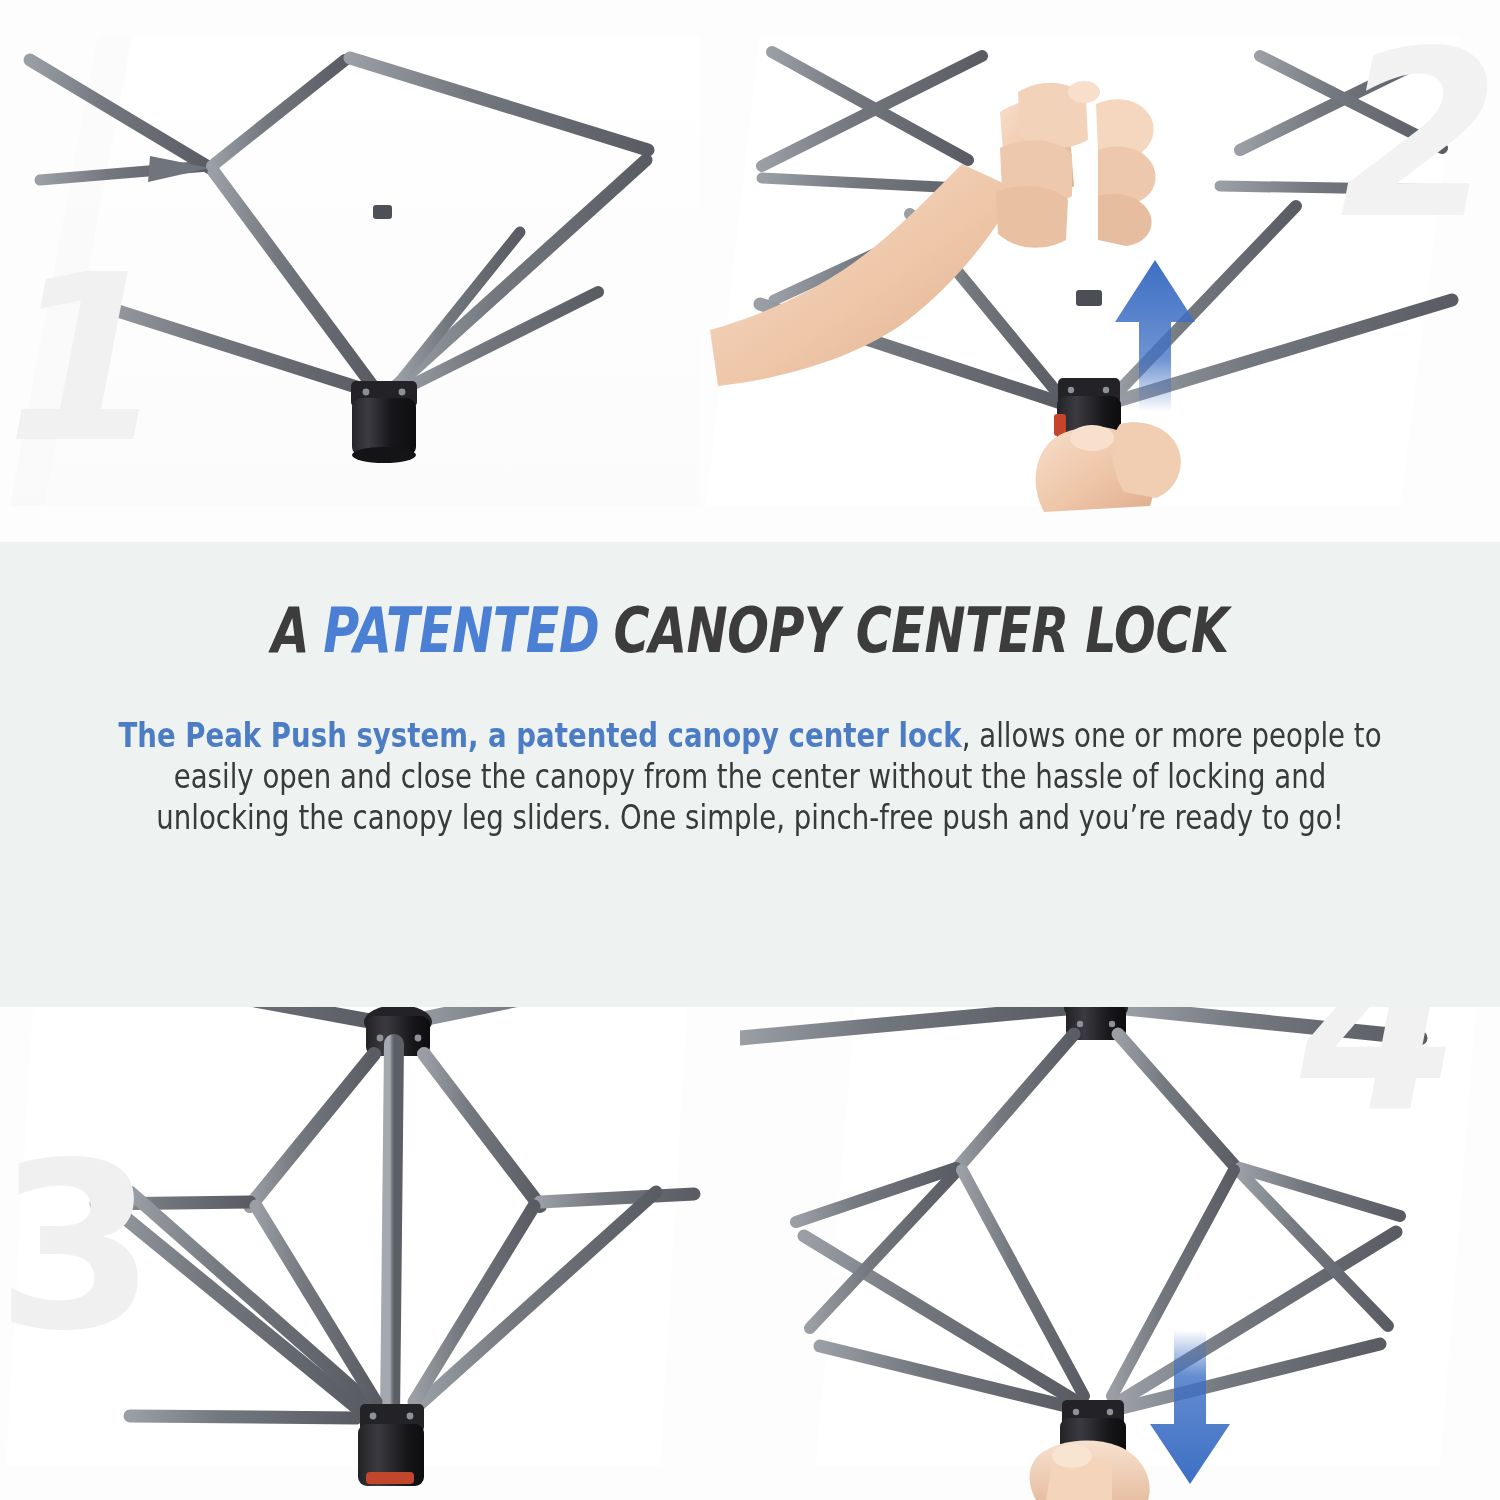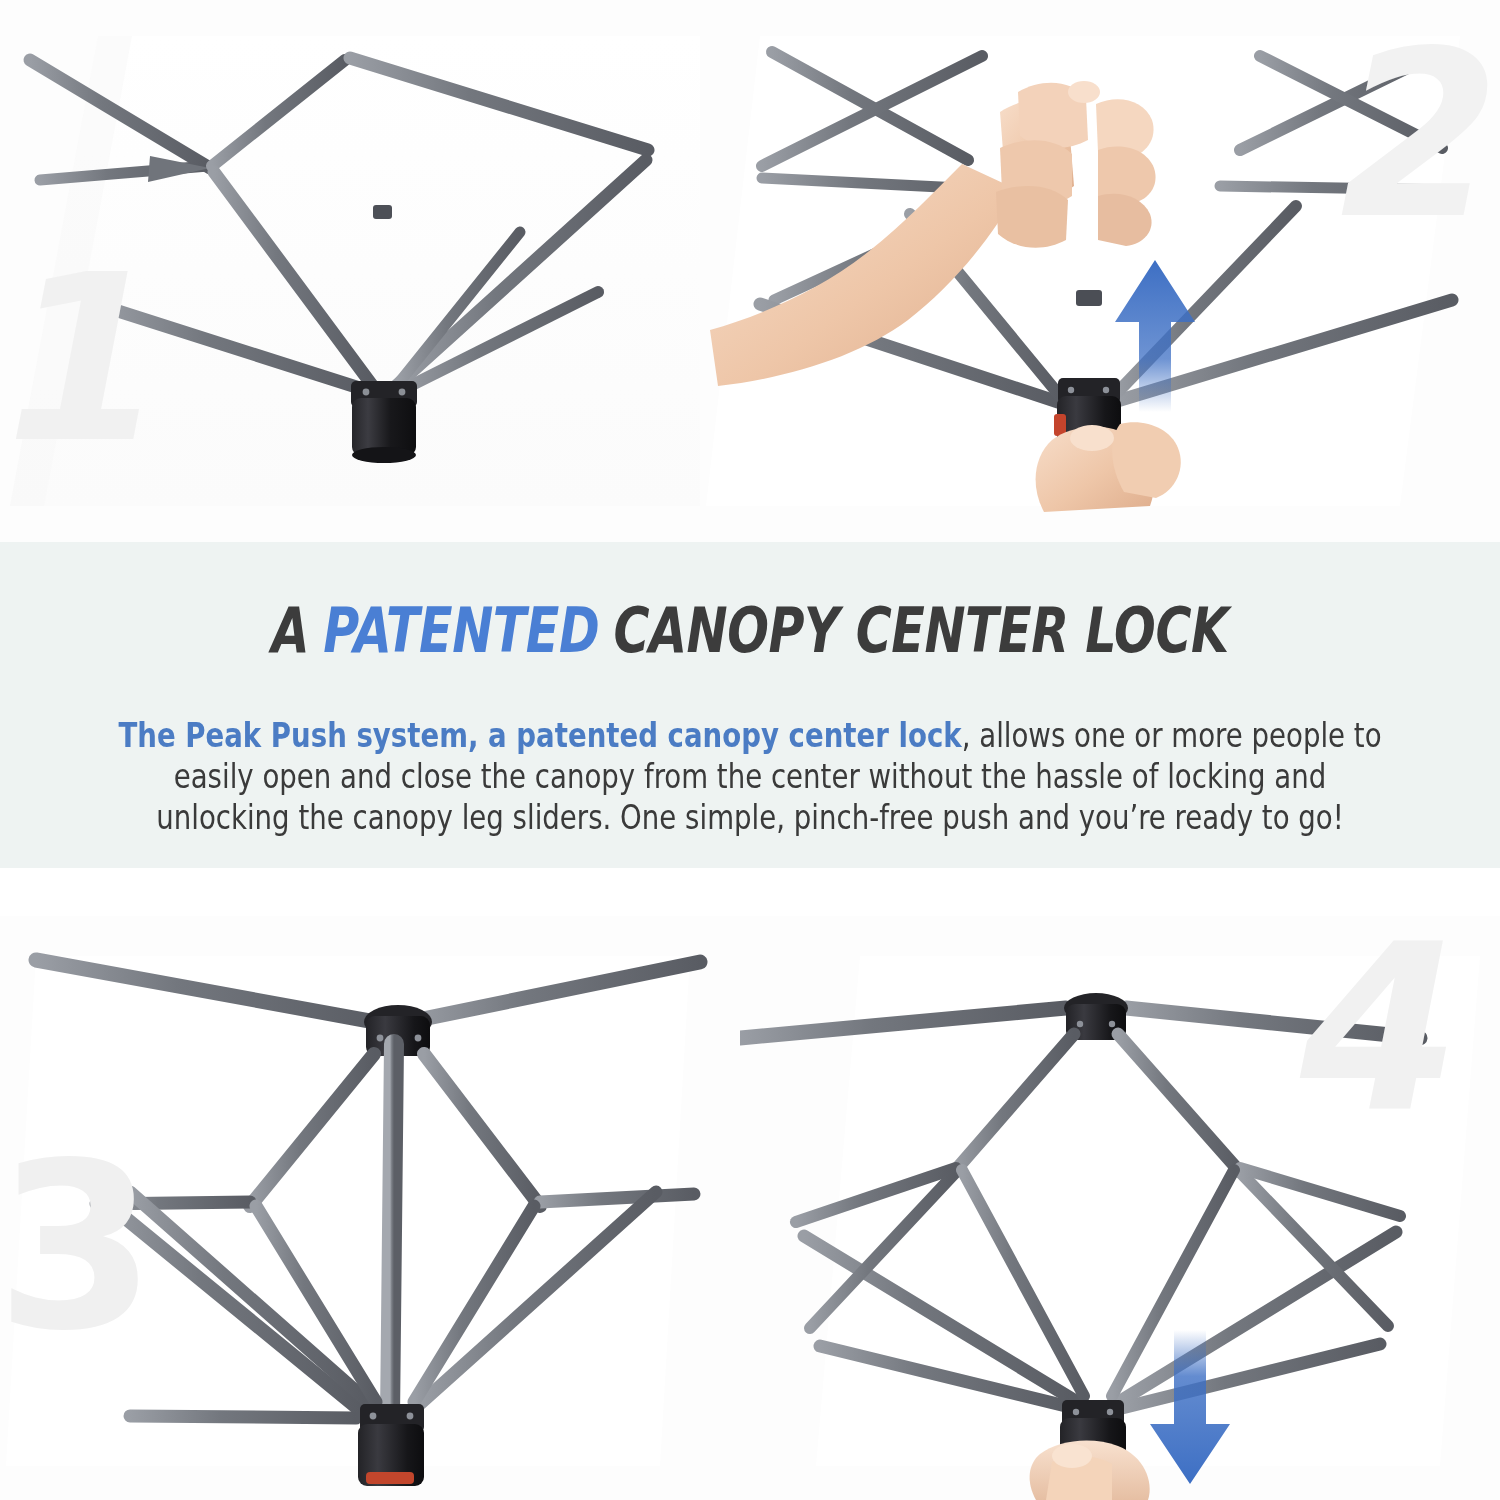--- a/index.html
+++ b/index.html
@@ -28,21 +28,21 @@
   }
   .wm.italic{font-style:italic;}
 
   
   .frame{position:absolute;inset:0;}
   .frame svg{display:block;width:100%;height:100%;}
 
   
   #text-band{
     position:absolute;
-    left:0;top:542px;width:1500px;height:326px;
+    left:0;top:542px;width:1500px;height:465px;
     background:#eef3f2;
     z-index:5;
   }
   #headline{
     position:absolute;left:0;right:0;top:52px;
     text-align:center;
     font-family:"DejaVu Sans Condensed","Liberation Sans", sans-serif;
     font-weight:700;font-style:italic;
     font-size:62px;
     letter-spacing:-0.5px;

